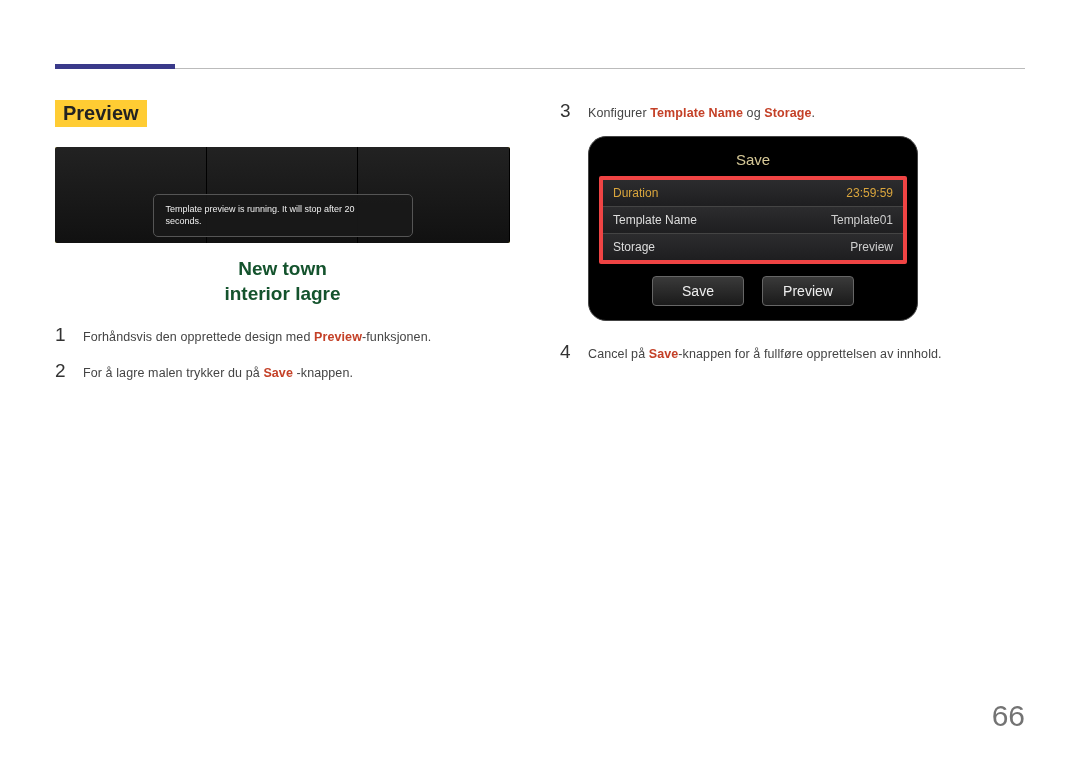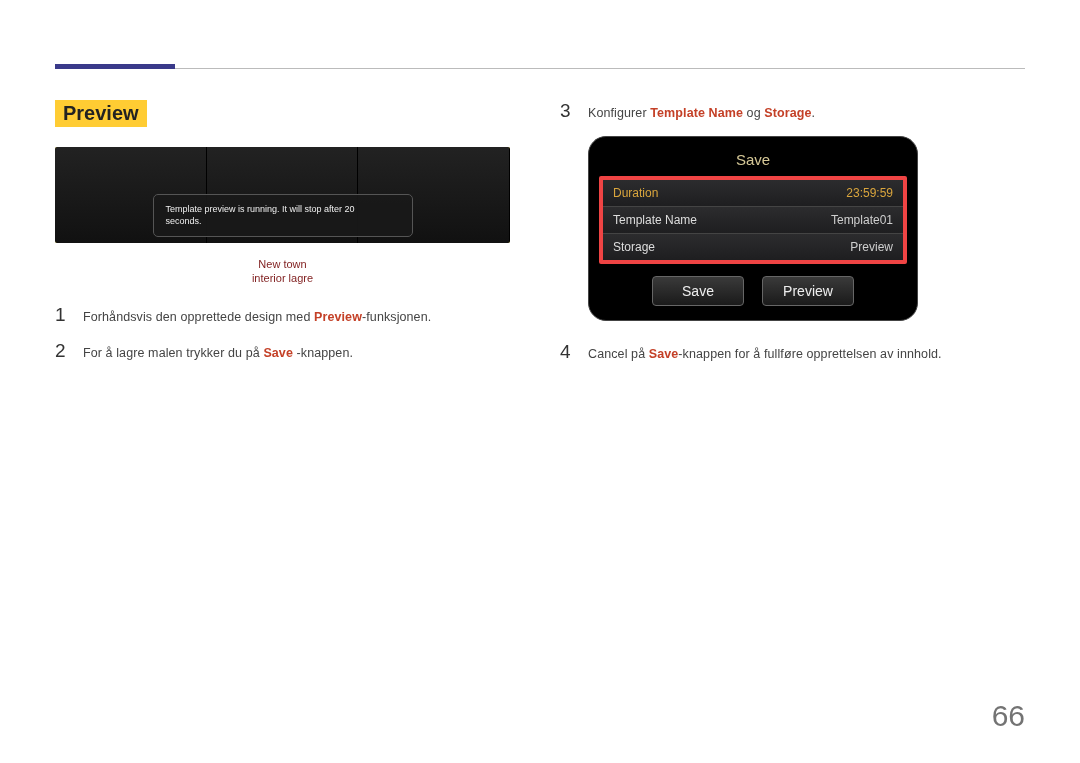--- a/index.html
+++ b/index.html
@@ -78,24 +78,24 @@
     font-size: 9px;
     line-height: 1.4;
     padding: 8px 28px 8px 12px;
     width: 260px;
   }
   .pf-caption {
     text-align: center;
     margin-top: 14px;
   }
   .pf-caption-main {
-    font-size: 11px;
-    font-weight: normal;
+    font-size: 19px;
+    font-weight: bold;
     line-height: 1.3;
-    color: #7f1d1d;
+    color: #14532d;
   }
   .pf-caption-sub {
     font-size: 8px;
     color: #555;
     margin-top: 6px;
     font-weight: 600;
   }
   .steps { margin-top: 16px; }
   .step {
     display: flex;

